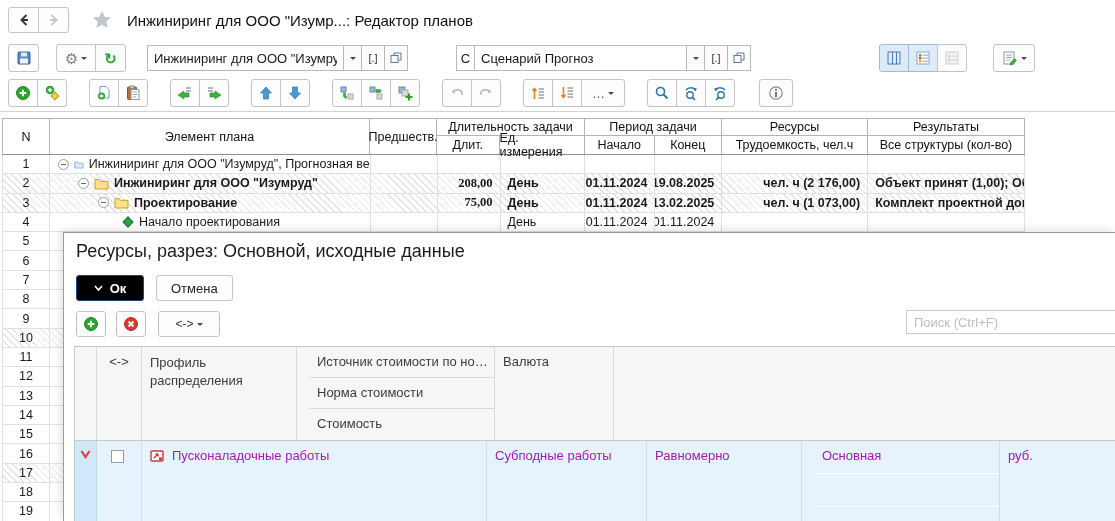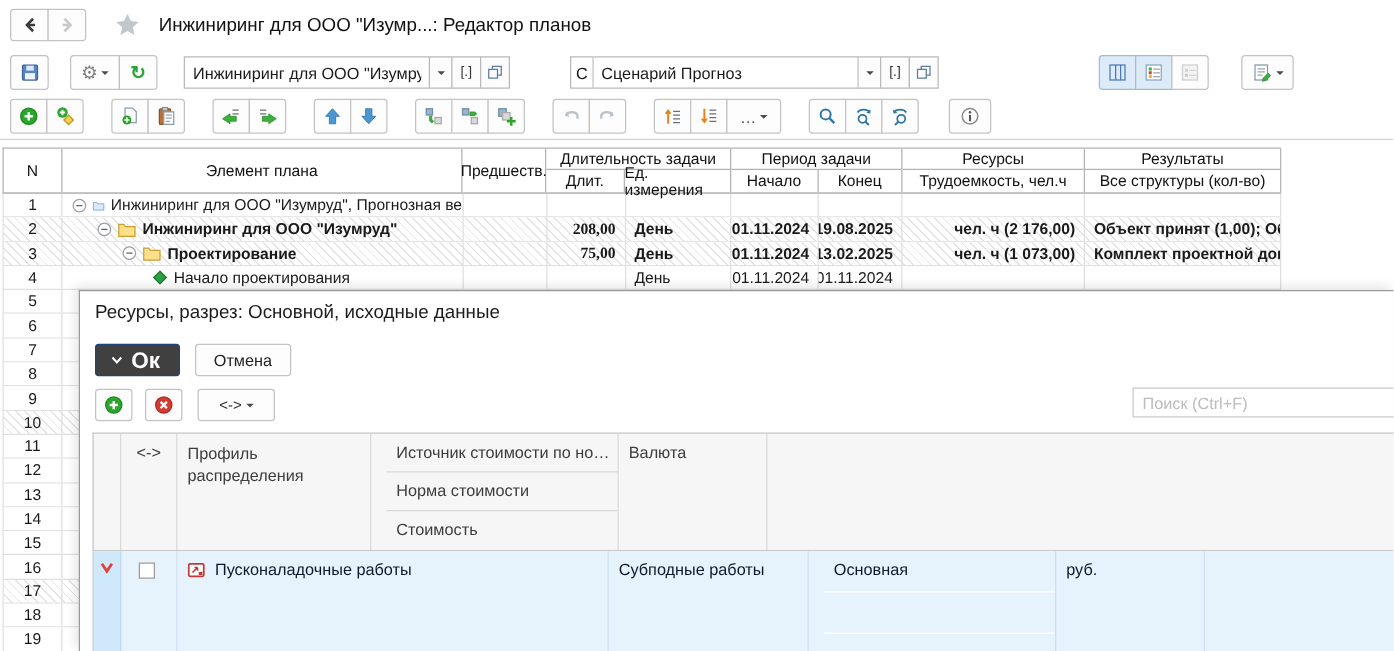--- a/index.html
+++ b/index.html
@@ -66,23 +66,23 @@
   .c-res  { width:157px; padding-left:7px; }
   .c-fill { width:976px; }
   .tree { display:flex; align-items:center; gap:5px; overflow:hidden; }
   .expander { width:11px; height:11px; border:1px solid #98a0a8; border-radius:50%; background:#fff; position:relative; flex:0 0 auto; }
   .expander::after { content:""; position:absolute; left:2px; right:2px; top:4px; height:1px; background:#5f666d; }
   .diamond { width:8px; height:8px; background:#2f9e44; border:1px solid #1e7a30; transform:rotate(45deg); flex:0 0 auto; margin:0 2px; }
 
   
   .dialog { position:absolute; left:63px; top:232px; width:1052px; height:289px; background:#fff;
             border-top:1px solid #9b9b9b; border-left:1px solid #9b9b9b; box-shadow:-3px -3px 8px rgba(0,0,0,.10); }
-  .dlg-title { position:absolute; left:12px; top:8px; font-size:15px; color:#1c1c1c; }
-  .dlg-ok { position:absolute; left:12px; top:42px; height:26px; min-width:68px; background:#404040; border:1px solid #1d4379;
-            border-radius:3px; color:#fff; font-weight:bold; font-size:18px; display:flex; align-items:center; justify-content:flex-start; gap:7px; padding:0 12px; }
+  .dlg-title { position:absolute; left:12px; top:8px; font-size:18px; color:#1c1c1c; }
+  .dlg-ok { position:absolute; left:12px; top:42px; height:26px; min-width:68px; background:#000000; border:1px solid #1d4379;
+            border-radius:3px; color:#fff; font-weight:bold; font-size:13px; display:flex; align-items:center; justify-content:center; gap:7px; padding:0 12px; }
   .dlg-cancel { position:absolute; left:92px; top:42px; height:26px; min-width:76px; font-size:13px; color:#222; padding:0 14px; }
   .dlg-add { position:absolute; left:12px; top:78px; width:29px; height:26px; }
   .dlg-del { position:absolute; left:52px; top:78px; width:29px; height:26px; }
   .dlg-swap { position:absolute; left:94px; top:78px; width:62px; height:26px; font-size:12px; color:#333; }
   .dlg-search { position:absolute; left:842px; top:77px; width:212px; height:24px; border:1px solid #c9c9c9; font-size:13px; padding:0 7px;
                 font-family:"Liberation Sans", sans-serif; color:#333; outline:none; }
   .dlg-search::placeholder { color:#bcbcbc; }
 
   .dtable { position:absolute; left:10px; top:113px; right:0; bottom:0; font-size:13px; }
   .dhead { display:flex; height:95px; border:1px solid #c8c8c8; border-right:none; background:#f6f6f6; color:#3c3c3c; }
@@ -95,21 +95,21 @@
   .d-prof { width:155px; }
   .d-src  { width:186px; }
   .d-cur  { width:119px; }
   .d-rest { flex:1 1 auto; border-right:none !important; }
   .d-src.stack { padding:0; display:flex; flex-direction:column;margin-left:12px; }
   .d-src.stack > div { height:31.7px; padding:7px 8px 0 8px; border-bottom:1px solid #d9d9d9; overflow:hidden; white-space:nowrap; }
   .d-src.stack > div:last-child { border-bottom:none; }
   .d-mark.sel { background:#cfe8fa; border-right:1px solid #a8a8a8; }
 
   .drow { display:flex; height:81px; background:#e7f3fc; border-left:1px solid #c8c8c8; }
-  .drow .dcell { border-right:1px solid rgba(160,190,215,.35); padding:7px 8px 0 8px; overflow:hidden; white-space:nowrap; color:#0f172a; }
+  .drow .dcell { border-right:1px solid rgba(160,190,215,.35); padding:7px 8px 0 8px; overflow:hidden; white-space:nowrap; color:#a21caf; }
   .drow .d-src.stack > div { border-bottom:1px solid #ffffff; height:33px; }
   .drow .d-src.stack { padding:0; }
   .checkbox { width:13px; height:13px; border:1px solid #9a9a9a; background:#fff; margin-top:2px; }
   .rowicon { display:flex; align-items:flex-start; gap:7px; }
 </style>
 </head>
 <body>
 
 <div class="screen">
 
@@ -631,20 +631,21 @@
           <div class="rowicon">
             <svg width="15" height="14" viewBox="0 0 15 14" style="margin-top:1px">
                 <rect x="1" y="2" width="12" height="10" rx="1" fill="#fff" stroke="#c23b3b" stroke-width="1.4"></rect>
                 <path d="M4 9l4-4M8 5H5.5M8 5v2.5" stroke="#c23b3b" stroke-width="1.3" fill="none"></path>
                 <rect x="9" y="8.5" width="3" height="2.5" fill="#c23b3b"></rect>
               </svg>
             <span>Пусконаладочные работы</span>
           </div>
         </div>
         <div class="dcell d-res">Субподные работы</div>
+        <div class="dcell d-prof">Равномерно</div>
         <div class="dcell d-src stack">
           <div>Основная</div>
           <div></div>
         </div>
         <div class="dcell d-cur">руб.</div>
         <div class="dcell d-rest"></div>
       </div>
     </div>
   </div>
 

